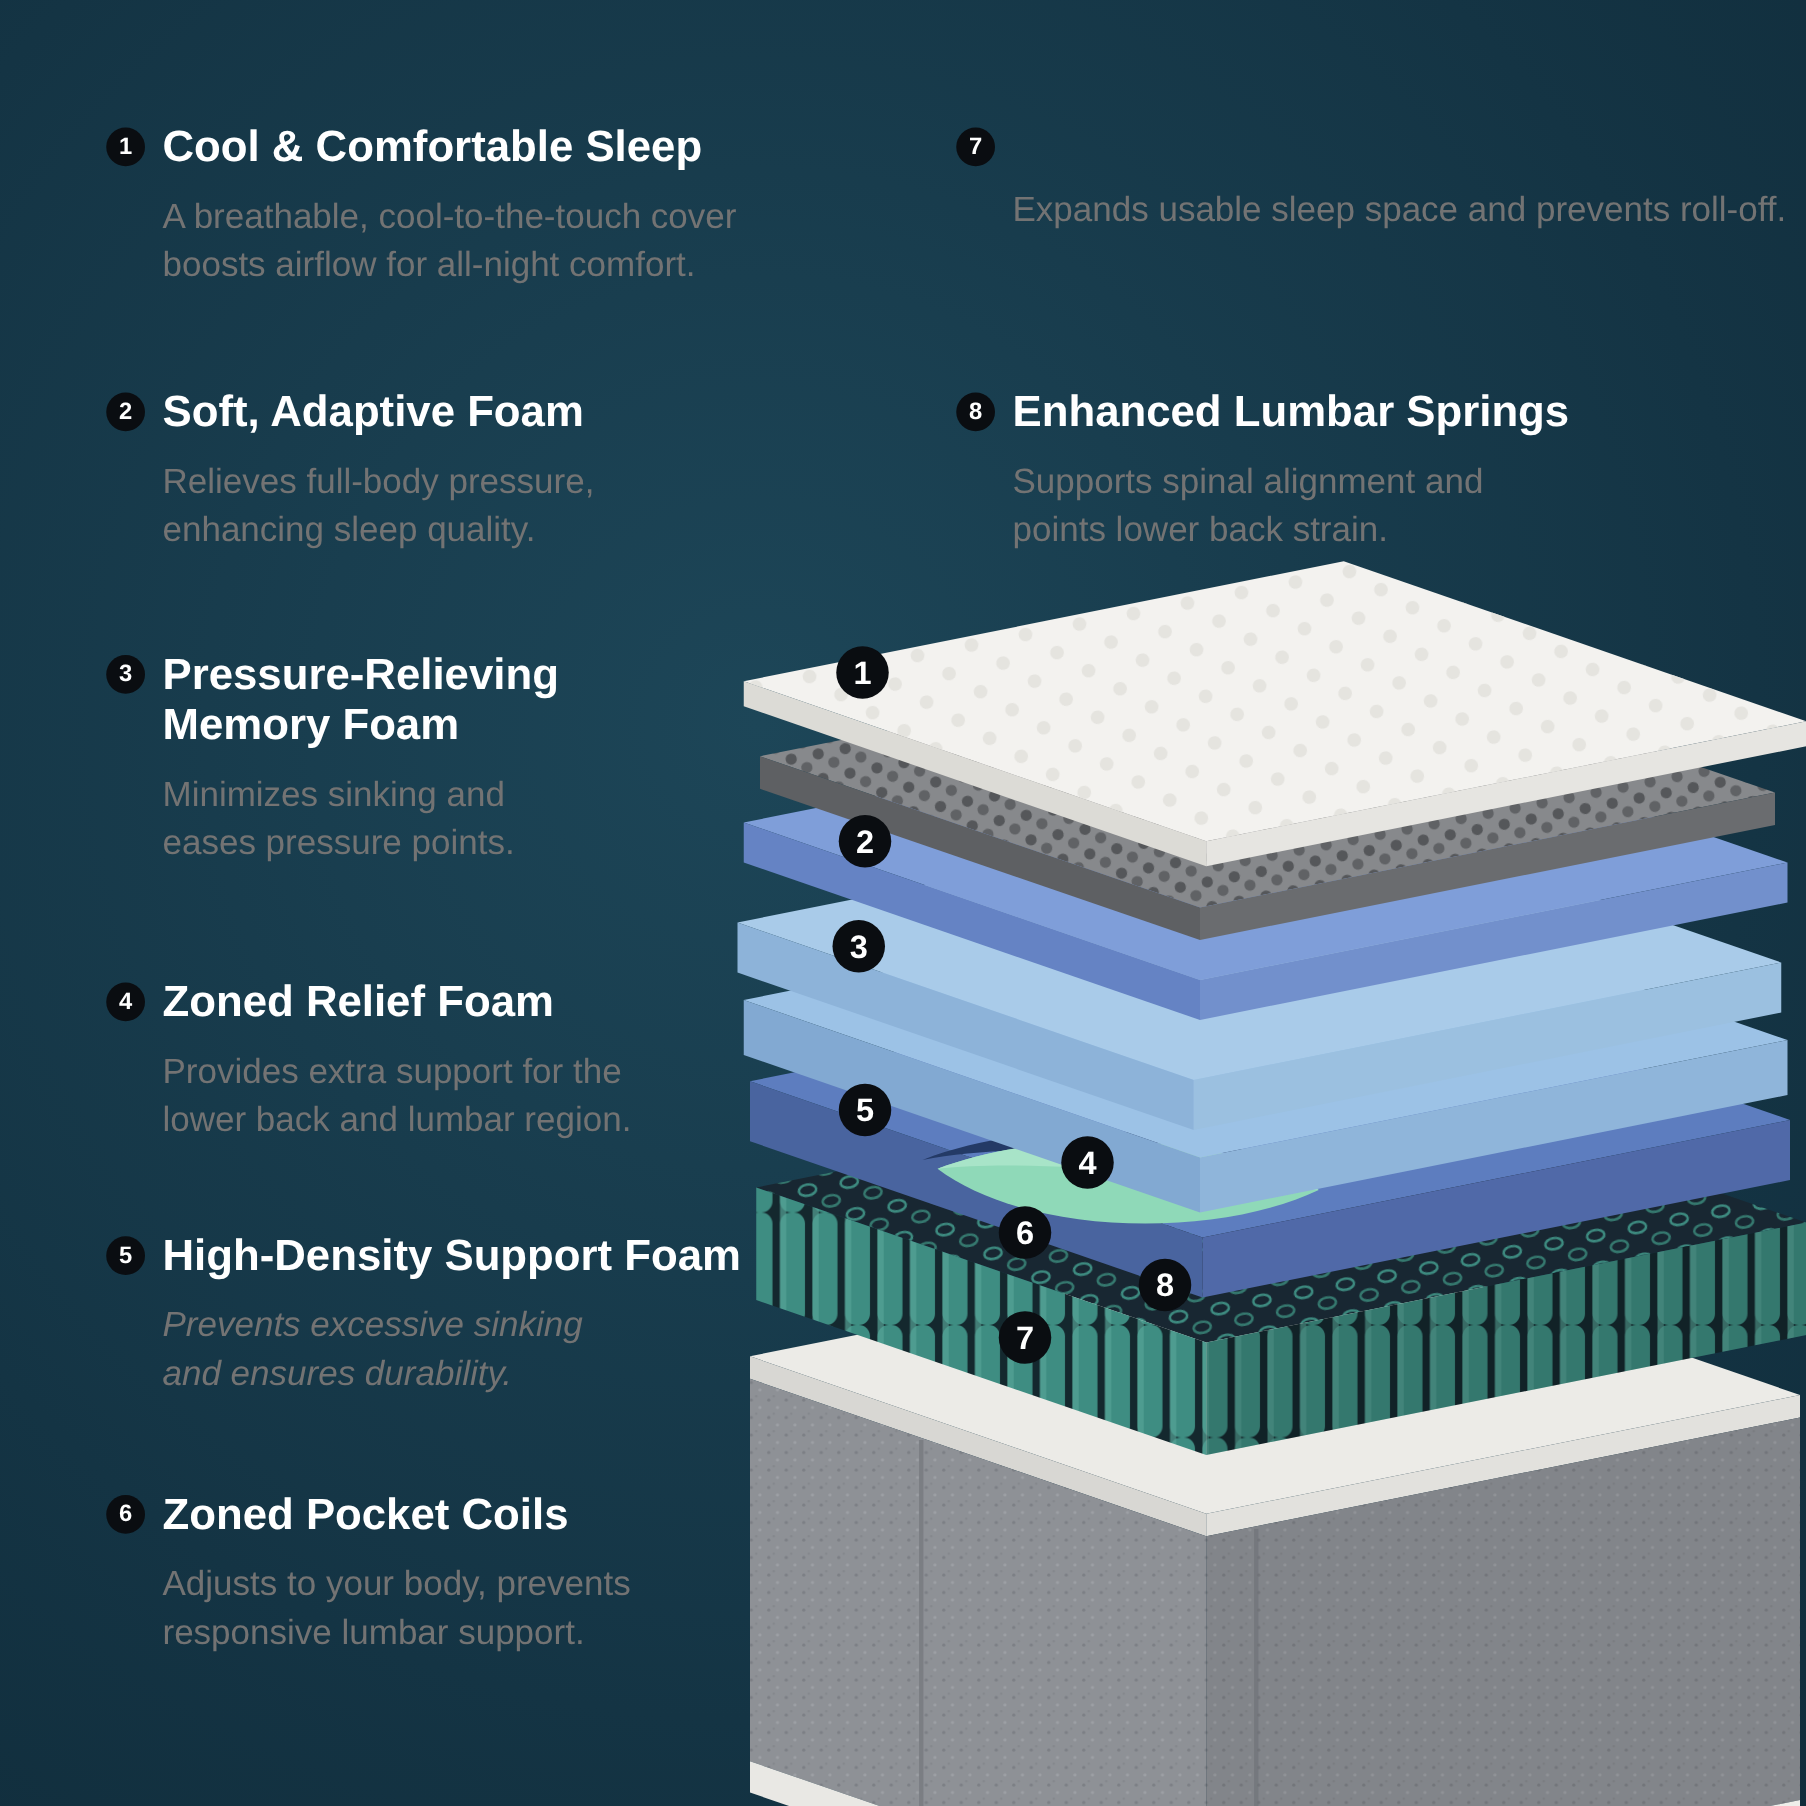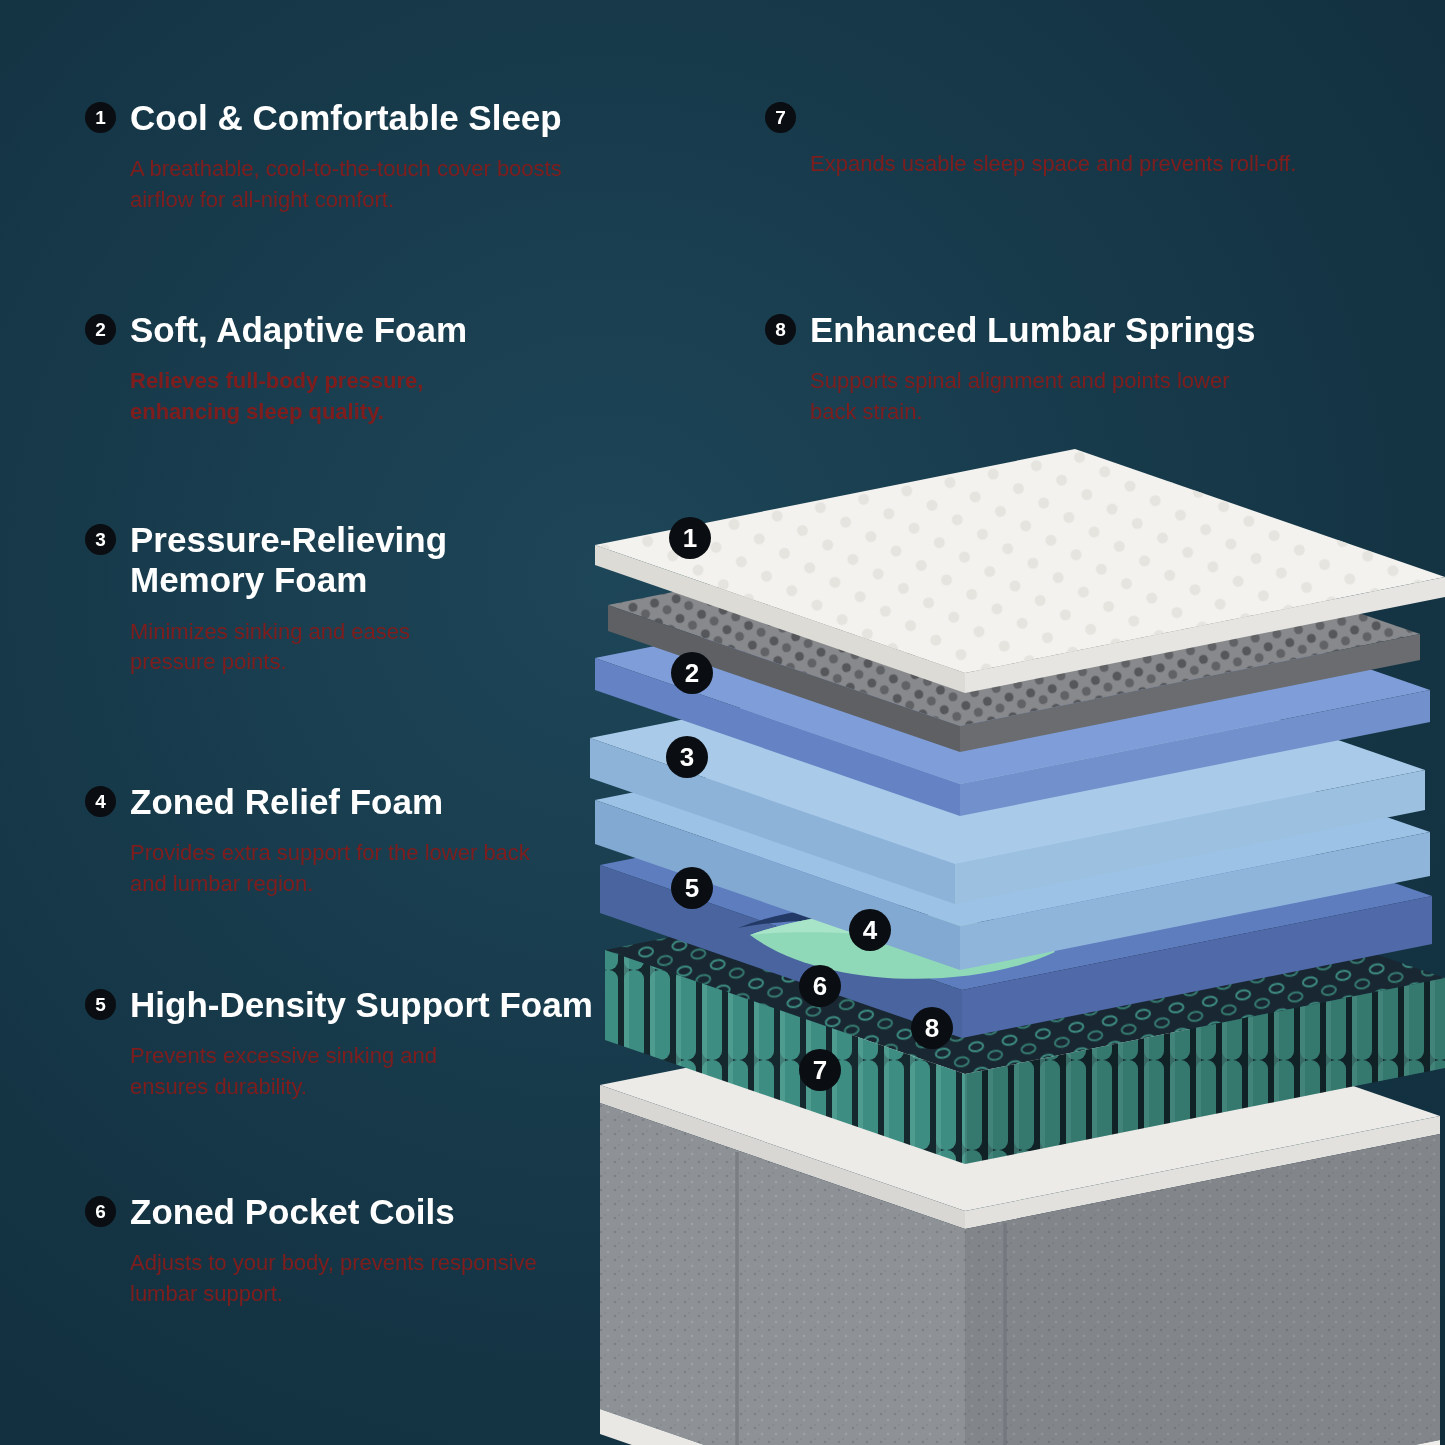--- a/index.html
+++ b/index.html
@@ -9,40 +9,40 @@
     background: radial-gradient(115% 115% at 42% 40%, #1d4658 0%, #143444 48%, #0c2431 100%);
     position:relative;overflow:hidden;
   }
   .feature{position:absolute;color:#fff;}
   .f-title{display:flex;align-items:flex-start;gap:14px;font-weight:bold;font-size:35px;line-height:1.15;color:#ffffff;}
   .badge-n{
     flex:0 0 auto;width:31px;height:31px;margin-top:4px;border-radius:50%;
     background:#0a0d11;color:#ffffff;font-size:19px;font-weight:bold;
     display:inline-flex;align-items:center;justify-content:center;
   }
-  .f-desc{margin:16px 0 0 45px;font-size:22px;line-height:1.38;color:#7f1d1d;font-weight:normal;}
+  .f-desc{margin:16px 0 0 45px;font-size:28px;line-height:1.38;color:#737373;font-weight:normal;}
   svg text{font-family:"Liberation Sans", sans-serif;}
 </style>
 </head>
 <body>
 
 <div class="feature" style="left:85px;top:98px;width:560px;">
   <div class="f-title">
     <span class="badge-n">1</span>
     <span>Cool &amp; Comfortable Sleep</span>
   </div>
   <div class="f-desc" style="max-width:500px;">A breathable, cool-to-the-touch cover boosts airflow for all-night comfort.</div>
 </div>
 
 <div class="feature" style="left:85px;top:310px;width:520px;">
   <div class="f-title">
     <span class="badge-n">2</span>
     <span>Soft, Adaptive Foam</span>
   </div>
-  <div class="f-desc" style="max-width:400px;font-weight:bold;">Relieves full-body pressure, enhancing sleep quality.</div>
+  <div class="f-desc" style="max-width:400px;">Relieves full-body pressure, enhancing sleep quality.</div>
 </div>
 
 <div class="feature" style="left:85px;top:520px;width:420px;">
   <div class="f-title">
     <span class="badge-n">3</span>
     <span style="max-width:345px;display:inline-block;">Pressure-Relieving Memory Foam</span>
   </div>
   <div class="f-desc" style="max-width:340px;">Minimizes sinking and eases pressure points.</div>
 </div>
 
@@ -52,21 +52,21 @@
     <span>Zoned Relief Foam</span>
   </div>
   <div class="f-desc" style="max-width:420px;">Provides extra support for the lower back and lumbar region.</div>
 </div>
 
 <div class="feature" style="left:85px;top:985px;width:580px;">
   <div class="f-title">
     <span class="badge-n">5</span>
     <span>High-Density Support Foam</span>
   </div>
-  <div class="f-desc" style="max-width:370px;">Prevents excessive sinking and ensures durability.</div>
+  <div class="f-desc" style="max-width:370px;font-style:italic;">Prevents excessive sinking and ensures durability.</div>
 </div>
 
 <div class="feature" style="left:85px;top:1192px;width:500px;">
   <div class="f-title">
     <span class="badge-n">6</span>
     <span>Zoned Pocket Coils</span>
   </div>
   <div class="f-desc" style="max-width:450px;">Adjusts to your body, prevents responsive lumbar support.</div>
 </div>
 

